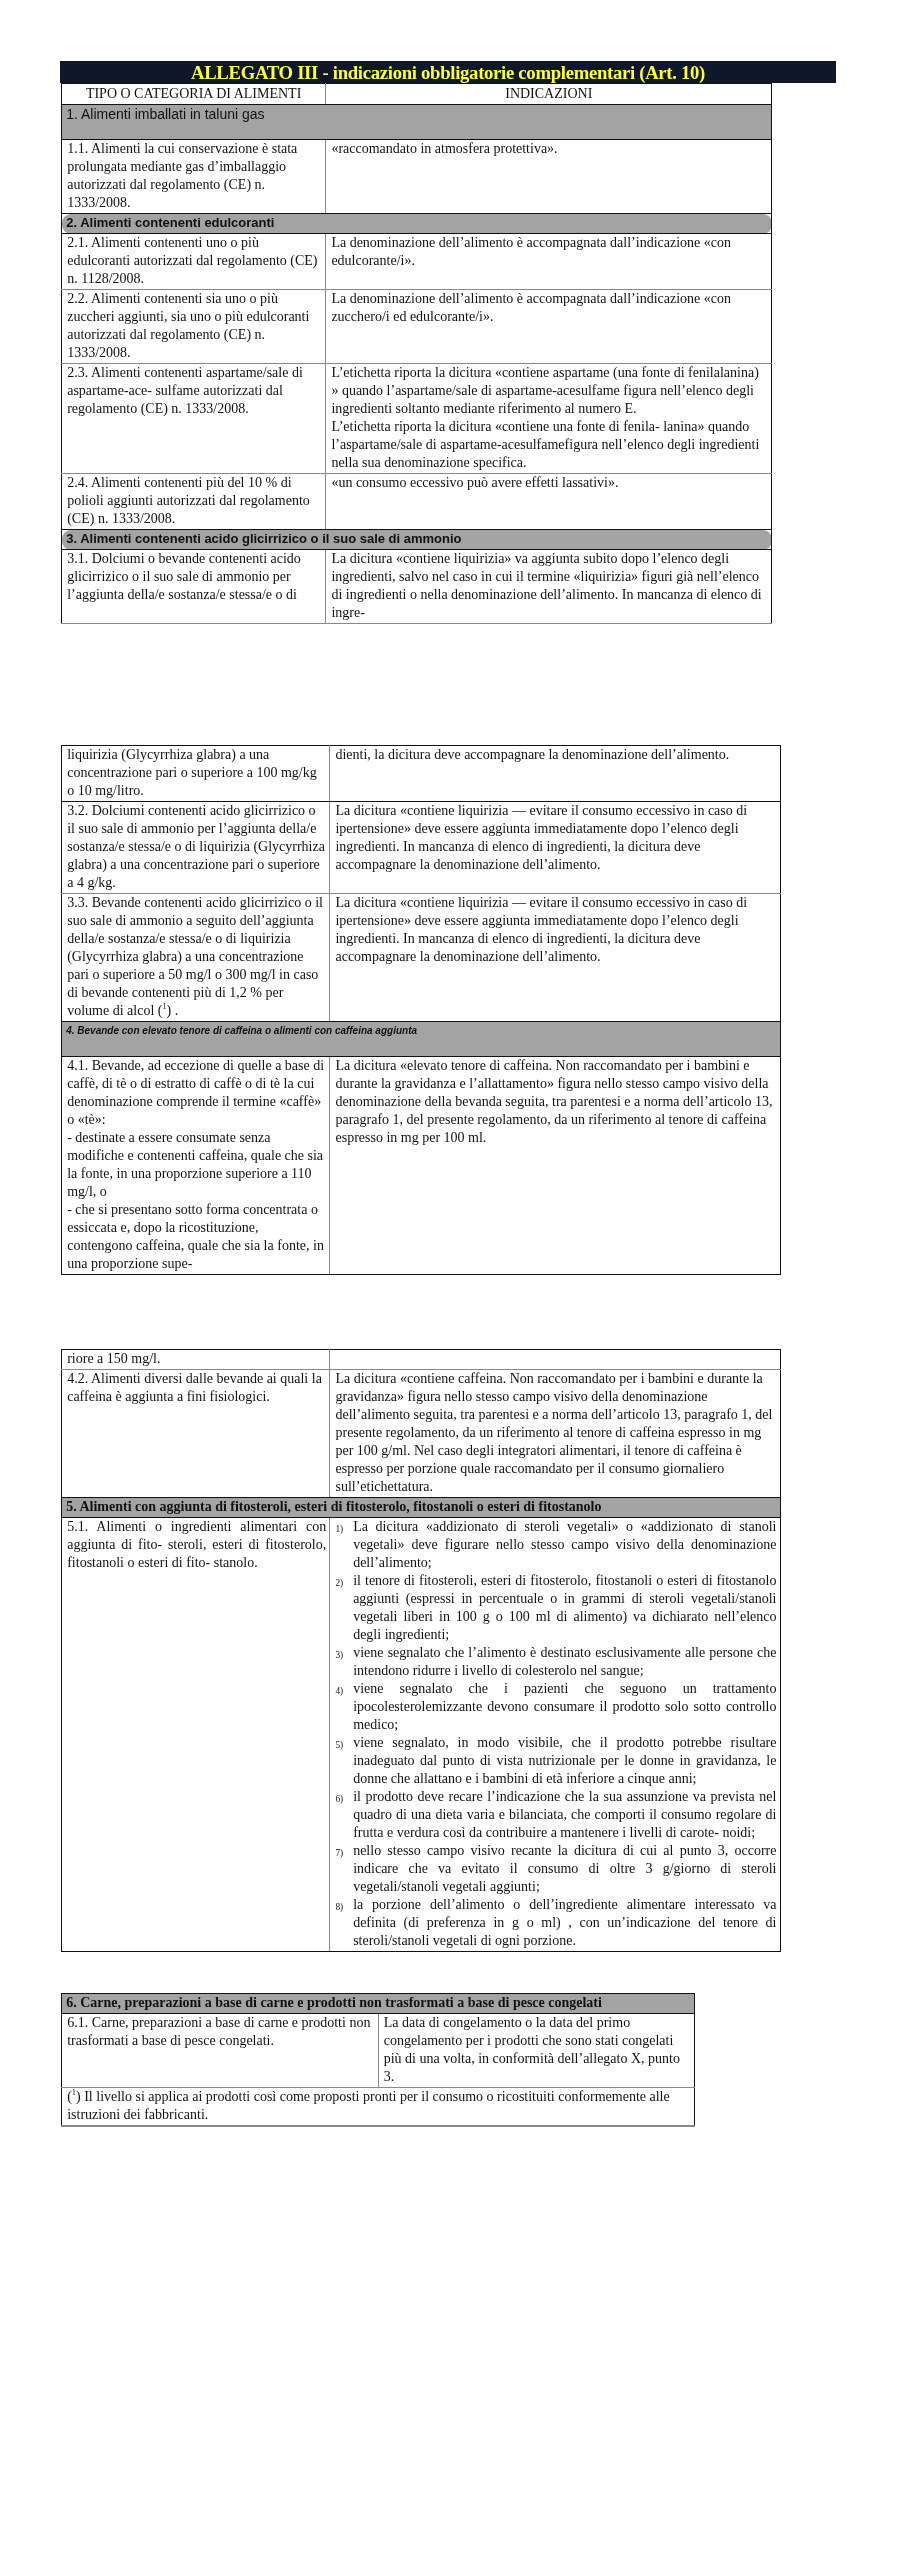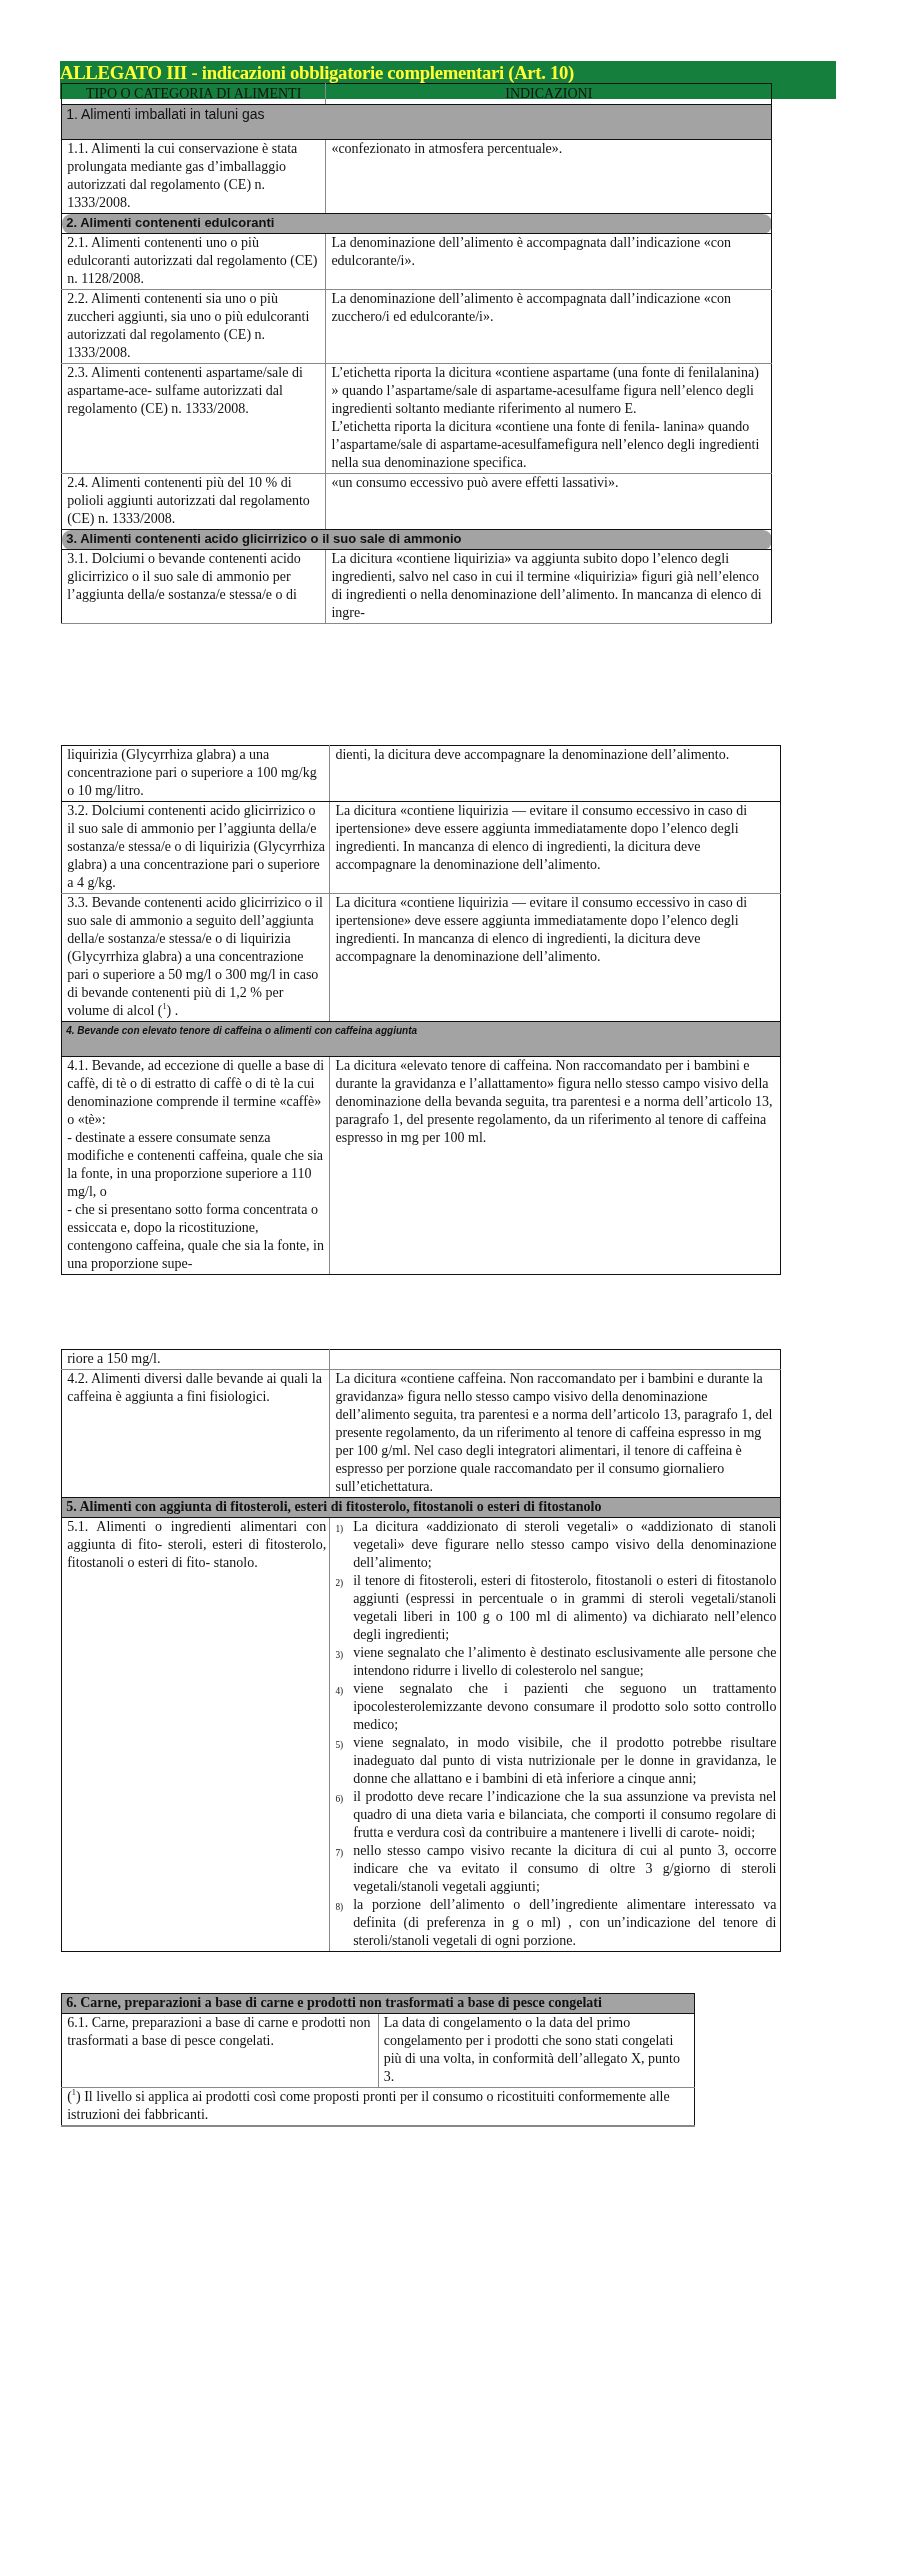--- a/index.html
+++ b/index.html
@@ -1,21 +1,21 @@
 <!DOCTYPE html>
 <html style="font-size:8.3px"><head>
 <meta charset="utf-8">
 <style>
   html, body { margin: 0; padding: 0; background: #ffffff; }
   body { width: 911px; height: 2576px; position: relative; overflow: hidden;
          font-family: "Liberation Serif", serif; color: #111; }
   .seg { position: absolute; left: 61px; width: 782px; }
-  .title-bar { position: absolute; left: 60px; top: 61px; width: 776px; height: 38px;
-               background: #15803d; color: #ffff33; font-family: "Liberation Serif", serif;
-               font-weight: bold; font-size: 18.7px; line-height: 23px; text-align: left;
+  .title-bar { position: absolute; left: 60px; top: 61px; width: 776px; height: 22px;
+               background: #0f172a; color: #ffff33; font-family: "Liberation Serif", serif;
+               font-weight: bold; font-size: 18.7px; line-height: 23px; text-align: center;
                letter-spacing: -0.3px; }
   table { border-collapse: collapse; width: 634px; table-layout: fixed; }
   td { border: 1px solid #111; vertical-align: top; font-size: 14px; line-height: 18px;
        padding: 0 3.1px 1px 5.2px; }
   td.col-a { width: 259px; border-right: 1px solid #888; }
   td.col-b { width: 441px; }
   tr.thin-bottom td { border-bottom: 1.6px solid #888; }
   td.hdr { text-align: center; font-size: 14px; padding: 1px 2.1px; }
   td.section { background: #a3a3a3; font-weight: bold; font-size: 14px; padding-left: 4.2px; }
   td.section.sans { font-family: "Liberation Sans", sans-serif; font-weight: normal; }
@@ -38,21 +38,21 @@
     <tbody>
         <tr style="height:17.7px;">
       <td class="col-a hdr">TIPO O CATEGORIA DI ALIMENTI</td>
       <td class="col-b hdr">INDICAZIONI</td>
     </tr>
     <tr style="height:35px;">
       <td colspan="2" class="section sans">1. Alimenti imballati in taluni gas</td>
     </tr>
     <tr style="height:71px;">
       <td class="col-a">1.1. Alimenti la cui conservazione è stata prolungata mediante gas d’imballaggio autorizzati dal regolamento (CE) n. 1333/2008.</td>
-      <td class="col-b">«confezionato in atmosfera percentuale».</td>
+      <td class="col-b">«raccomandato in atmosfera protettiva».</td>
     </tr>
     <tr style="height:17.7px;">
       <td colspan="2" class="section sans-bold">2. Alimenti contenenti edulcoranti</td>
     </tr>
     <tr style="height:53px;" class="thin-bottom">
       <td class="col-a">2.1. Alimenti contenenti uno o più edulcoranti autorizzati dal regolamento (CE) n. 1128/2008.</td>
       <td class="col-b">La denominazione dell’alimento è accompagnata dall’indicazione «con edulcorante/i».</td>
     </tr>
     <tr style="height:71px;" class="thin-bottom">
       <td class="col-a">2.2. Alimenti contenenti sia uno o più zuccheri aggiunti, sia uno o più edulcoranti autorizzati dal regolamento (CE) n. 1333/2008.</td>

